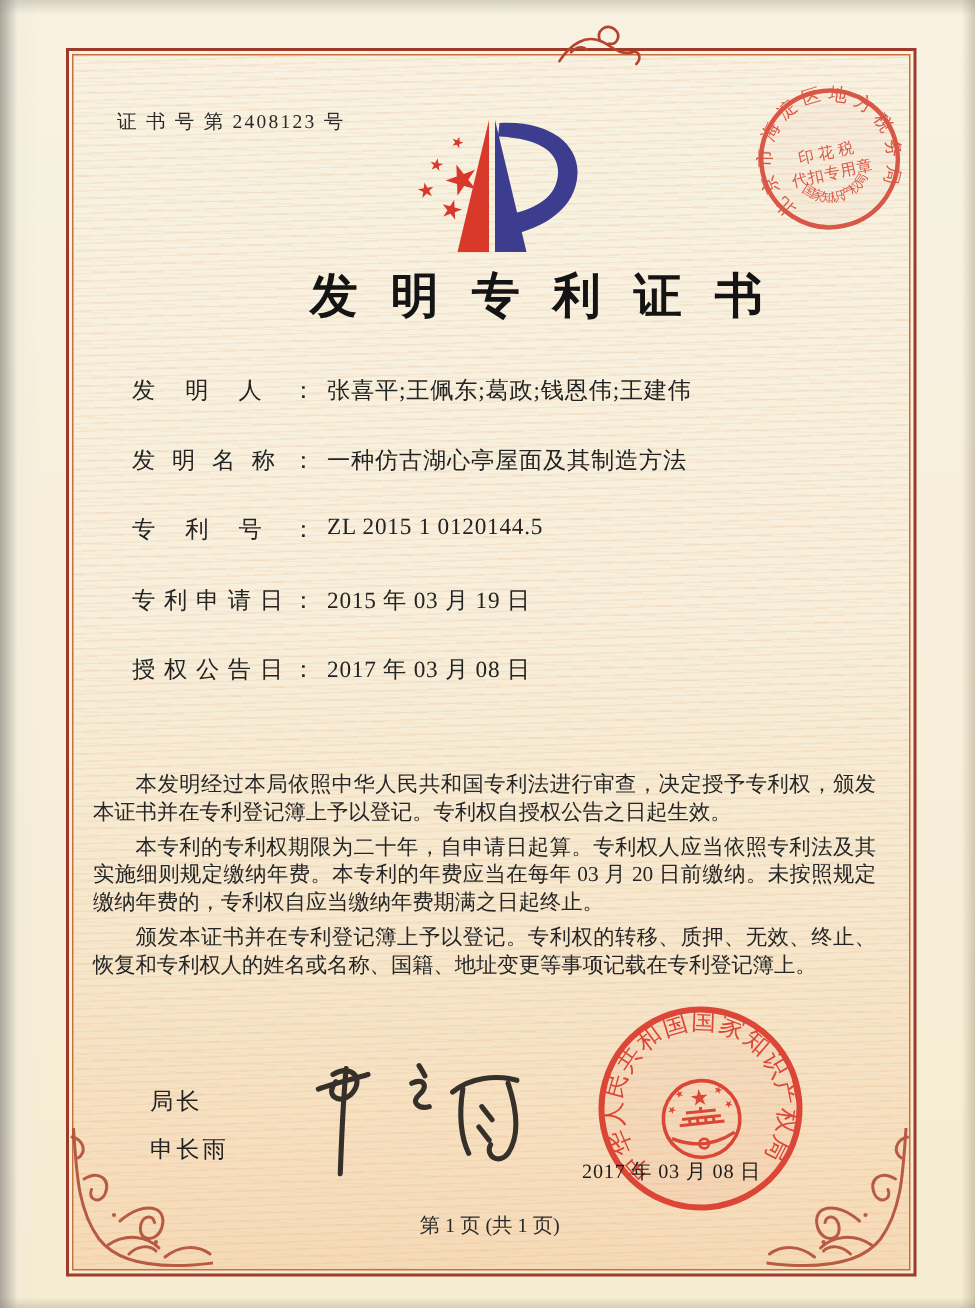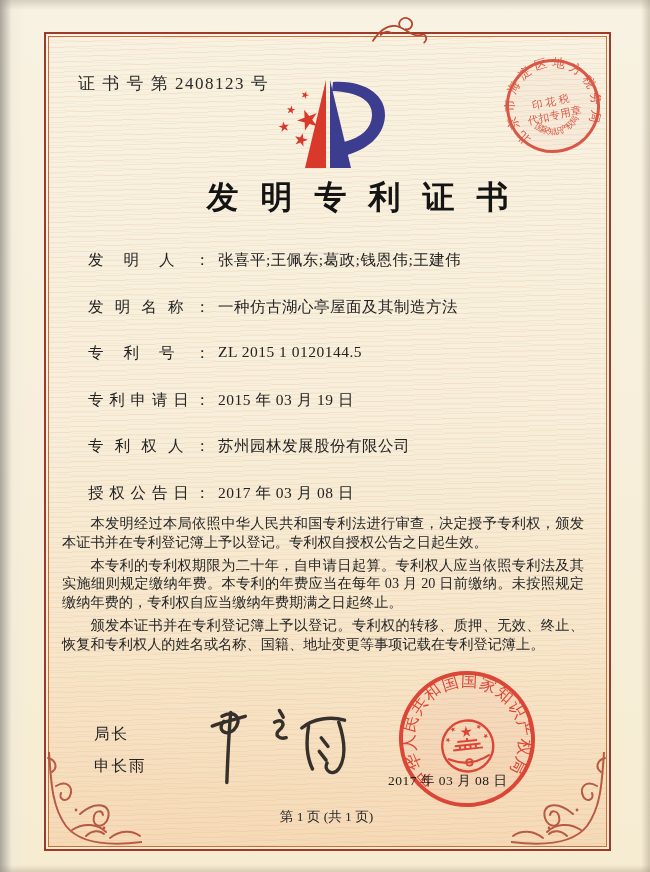--- a/index.html
+++ b/index.html
@@ -20,32 +20,32 @@
   
   .frame{position:absolute;left:44px;top:32px;width:563px;height:815px;
     border:2px solid #9e3a2a;}
   .frame-inner{position:absolute;inset:2px;border:1px solid #c4703d;}
   .waves{position:absolute;inset:3px;
     background:
       repeating-linear-gradient(178deg,rgba(224,148,92,.12) 0 1px,rgba(0,0,0,0) 1px 5px),
       repeating-linear-gradient(2deg,rgba(224,148,92,.07) 0 1px,rgba(0,0,0,0) 1px 7px);}
   .warm{position:absolute;left:3px;right:3px;bottom:3px;height:430px;
     background:linear-gradient(180deg,rgba(246,196,146,0) 0%,rgba(245,188,134,.16) 55%,rgba(243,176,120,.30) 100%);}
-  .cert-no{position:absolute;left:78px;top:72px;font-size:17px;letter-spacing:1.5px;color:#2a2a2a;}
+  .cert-no{position:absolute;left:78px;top:72px;font-size:13px;letter-spacing:1.5px;color:#2a2a2a;}
   .logo{position:absolute;left:260px;top:74px;}
   .title{position:absolute;left:45px;top:176px;width:625px;text-align:center;
     font-size:32px;font-weight:600;letter-spacing:22px;text-indent:22px;color:#141414;}
   .fields{position:absolute;left:88px;top:250px;width:480px;font-size:15.5px;color:#232323;}
   .frow{height:26px;margin-bottom:20.5px;white-space:nowrap;}
   .flabel{display:inline-block;width:122px;text-align:justify;text-align-last:justify;vertical-align:top;}
   .fvalue{margin-left:8px;letter-spacing:.5px;}
   .paras{position:absolute;left:58px;top:510px;width:530px;font-size:14.2px;line-height:18.8px;
     text-align:justify;color:#262626;}
   .paras p{margin:4px;text-indent:2em;}
-  .director{position:absolute;left:94px;font-size:15.5px;color:#222;letter-spacing:2px;}
+  .director{position:absolute;left:100px;font-size:15.5px;color:#222;letter-spacing:2px;}
   .d1{top:724px;} .d2{top:756px;}
   .sig{position:absolute;left:185px;top:700px;}
   .seal{position:absolute;left:394px;top:666px;opacity:.92;}
   .seal-date{position:absolute;left:388px;top:772px;width:140px;font-size:13.5px;color:#1e1c1a;
     letter-spacing:.5px;white-space:nowrap;}
   .stamp{position:absolute;left:504px;top:57px;opacity:.95;}
   .footer{position:absolute;left:45px;top:808px;width:563px;text-align:center;font-size:13.5px;color:#2a2a2a;font-family:Liberation Serif, serif;}
   .orn-bl{position:absolute;left:46px;top:752px;}
   .orn-br{position:absolute;left:511px;top:752px;transform:scaleX(-1);}
   .orn-top{position:absolute;left:371px;top:13px;}
@@ -114,23 +114,20 @@
       <span class="flabel">发明人：</span><span class="fvalue">张喜平;王佩东;葛政;钱恩伟;王建伟</span>
     </div>
     <div class="frow">
       <span class="flabel">发明名称：</span><span class="fvalue">一种仿古湖心亭屋面及其制造方法</span>
     </div>
     <div class="frow">
       <span class="flabel">专利号：</span><span class="fvalue">ZL 2015 1 0120144.5</span>
     </div>
     <div class="frow">
       <span class="flabel">专利申请日：</span><span class="fvalue">2015 年 03 月 19 日</span>
-    </div>
-    <div class="frow">
-      <span class="flabel">专利权人：</span><span class="fvalue">苏州园林发展股份有限公司</span>
     </div>
     <div class="frow">
       <span class="flabel">授权公告日：</span><span class="fvalue">2017 年 03 月 08 日</span>
     </div>
   </div>
 
   <div class="paras">
     <p>本发明经过本局依照中华人民共和国专利法进行审查，决定授予专利权，颁发本证书并在专利登记簿上予以登记。专利权自授权公告之日起生效。</p>
     <p>本专利的专利权期限为二十年，自申请日起算。专利权人应当依照专利法及其实施细则规定缴纳年费。本专利的年费应当在每年 03 月 20 日前缴纳。未按照规定缴纳年费的，专利权自应当缴纳年费期满之日起终止。</p>
     <p>颁发本证书并在专利登记簿上予以登记。专利权的转移、质押、无效、终止、恢复和专利权人的姓名或名称、国籍、地址变更等事项记载在专利登记簿上。</p>

